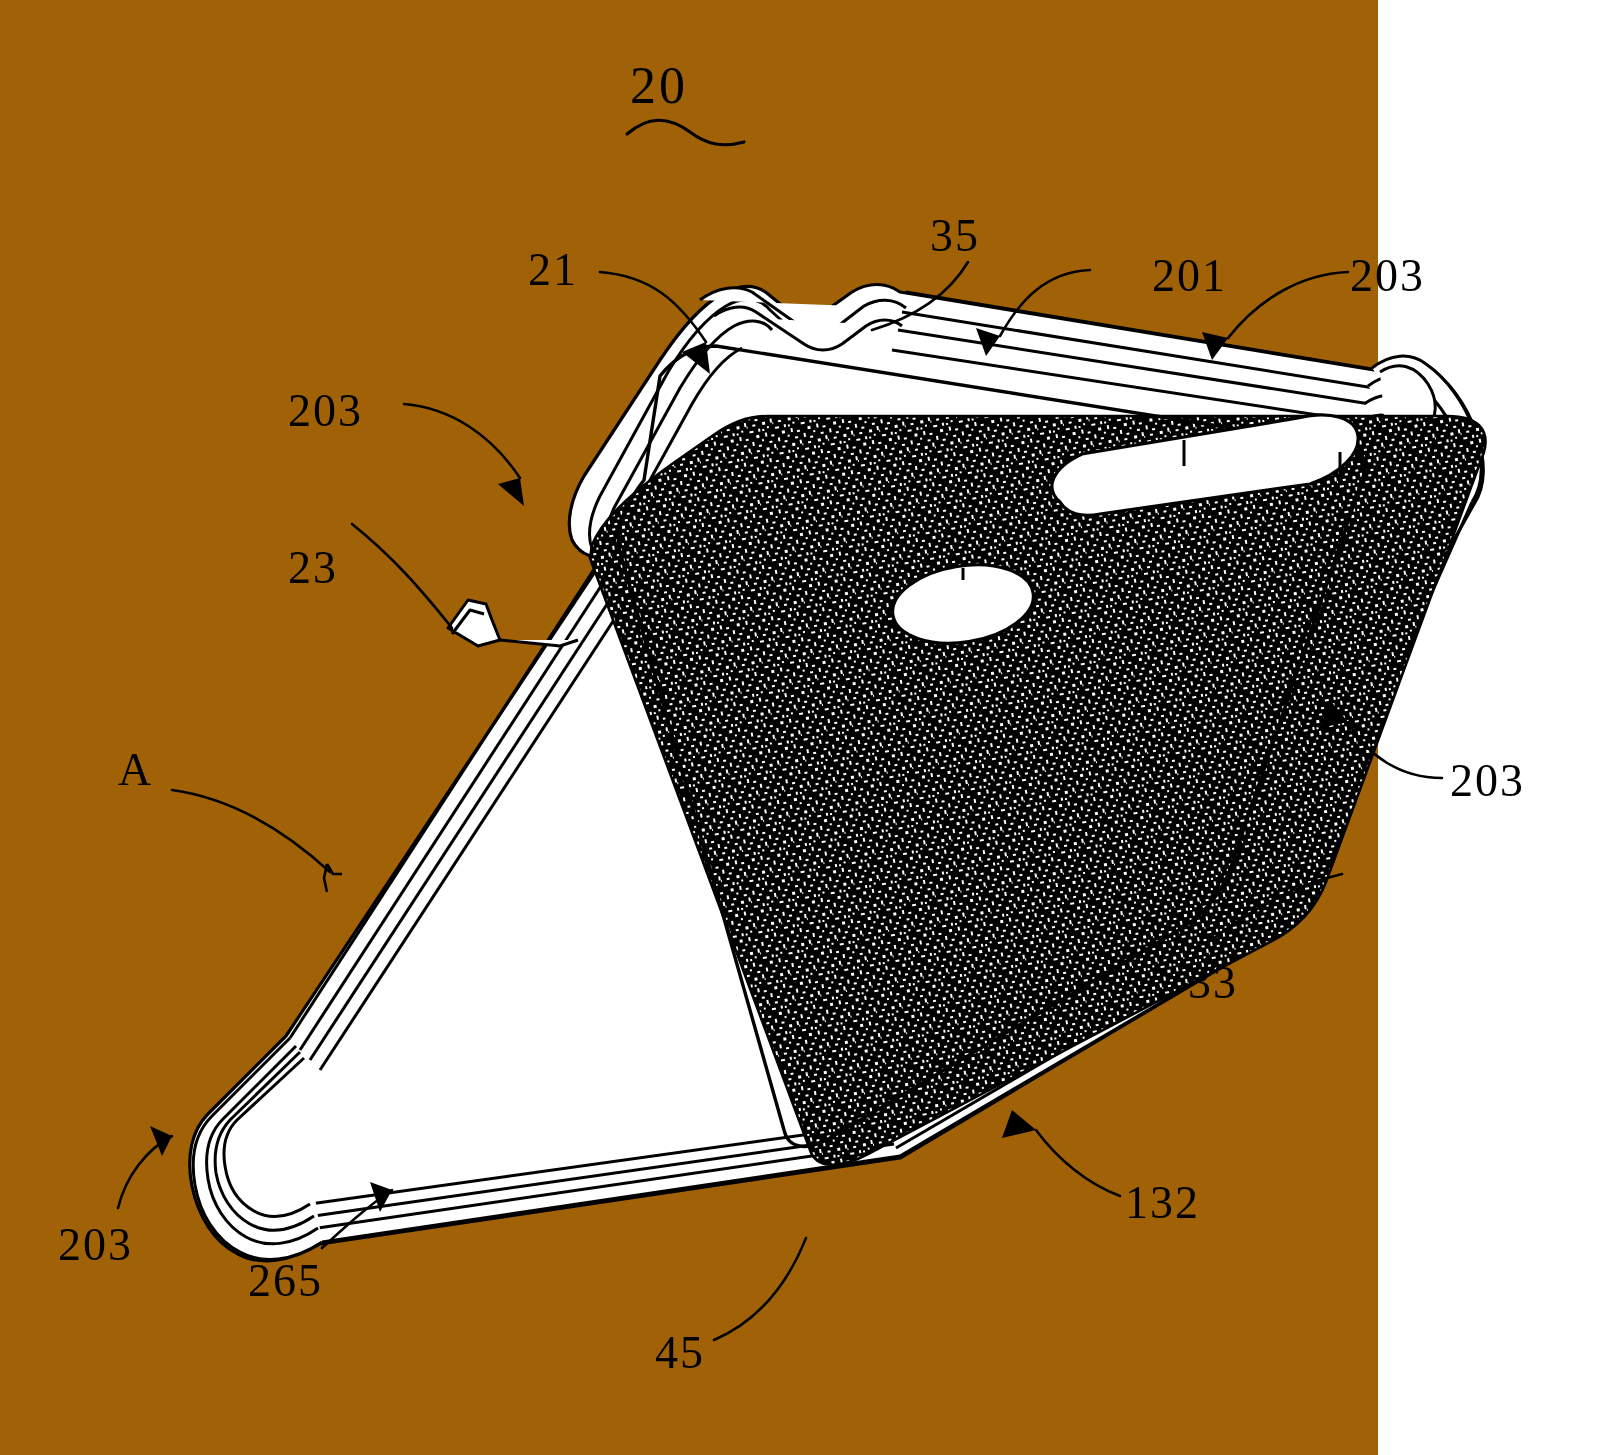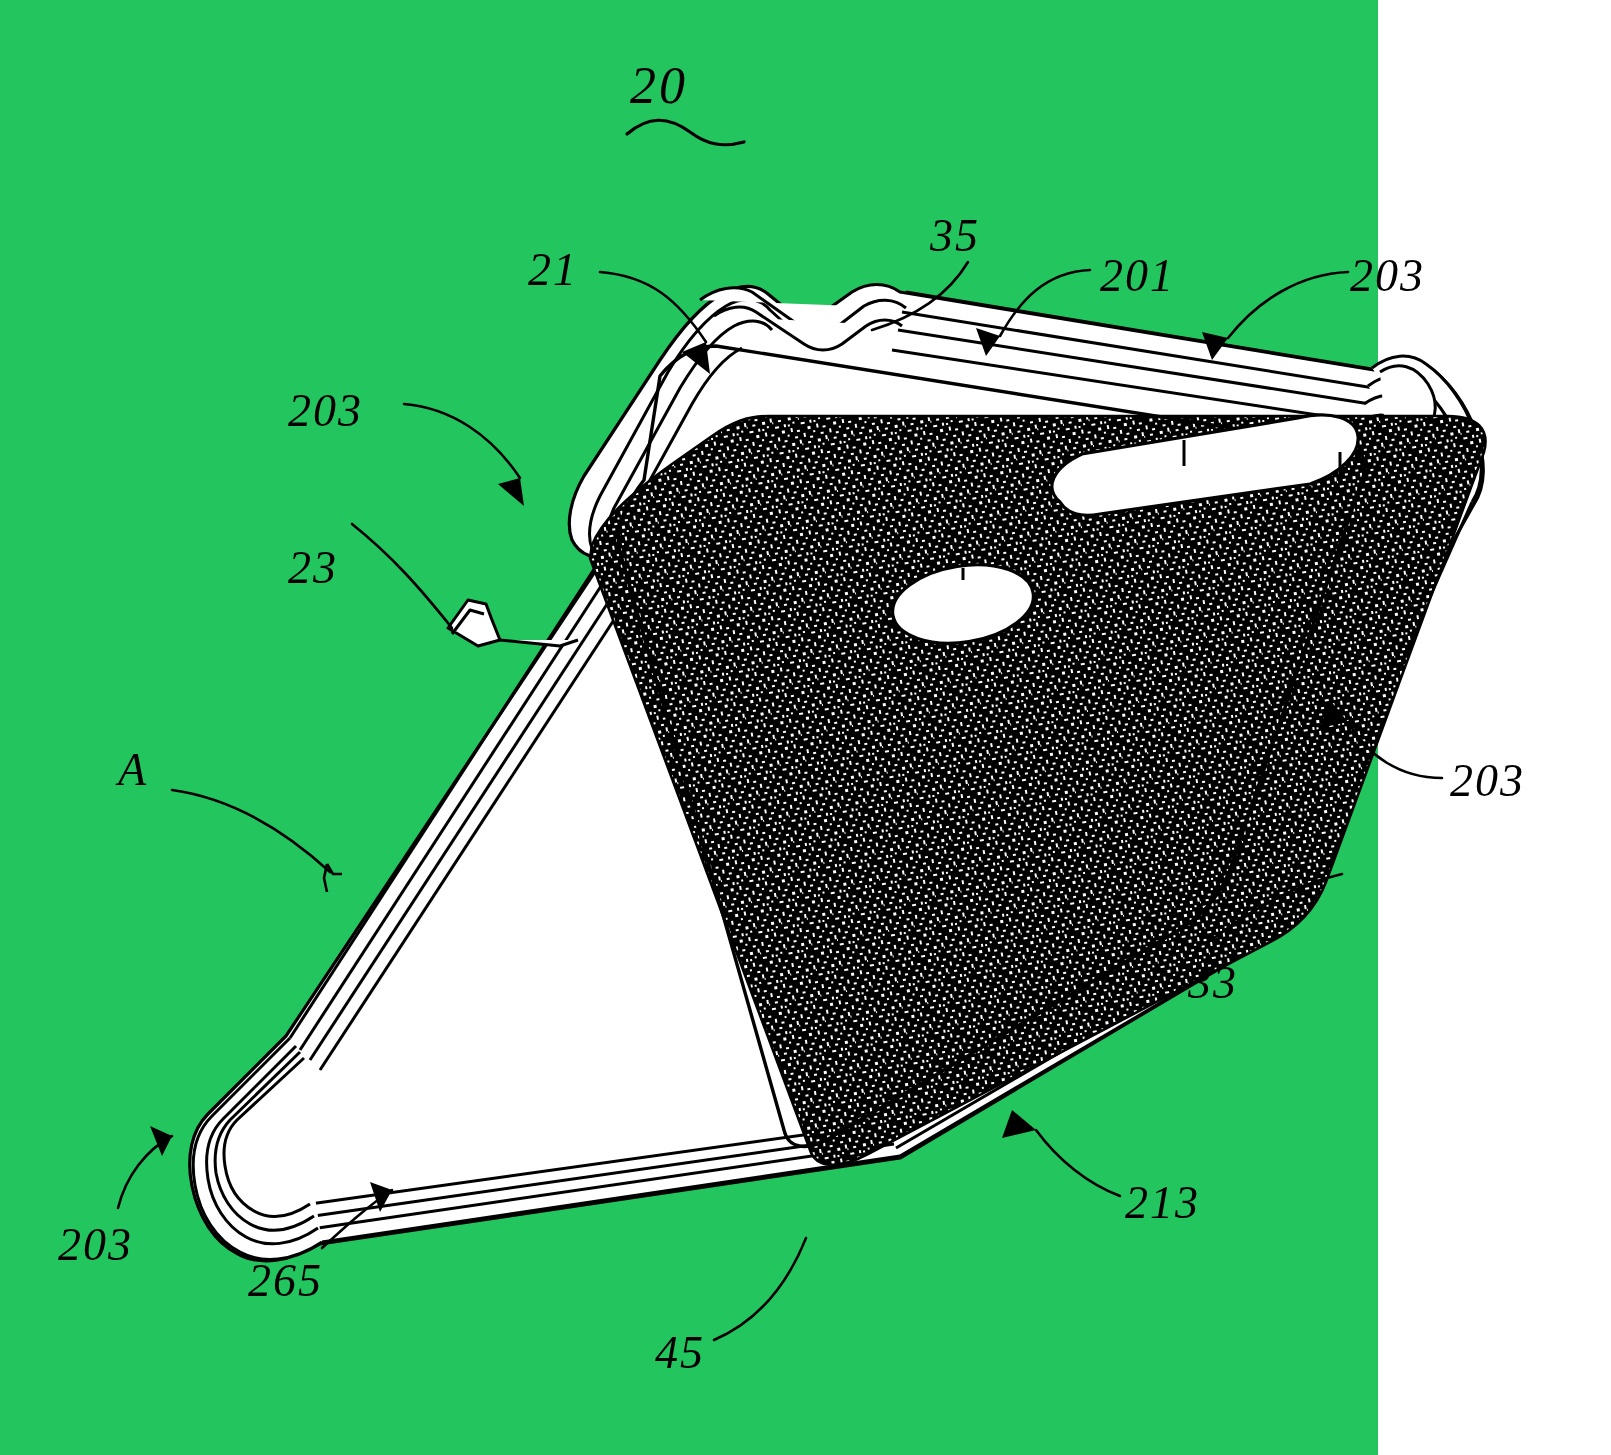--- a/index.html
+++ b/index.html
@@ -1,21 +1,21 @@
 <!DOCTYPE html>
 <html><head>
 <meta charset="utf-8">
 <style>
   html,body{margin:0;padding:0;background:#ffffff;}
   body{
     width:1611px;height:1455px;
     font-family:"Liberation Serif", serif;
     overflow:hidden;position:relative;
   }
-  #stage{position:absolute;left:0;top:0;width:1378px;height:1455px;background:#22c55e;font-style:italic;}
+  #stage{position:absolute;left:0;top:0;width:1378px;height:1455px;background:#a16207;}
   svg.figure{position:absolute;left:0;top:0;width:1611px;height:1455px;}
 
   .ref-label{
     position:absolute;
     font-family:"Liberation Serif", serif;
     font-size:46px;
     letter-spacing:2px;
     color:#000;
     white-space:nowrap;
     line-height:1;
@@ -288,35 +288,35 @@
       <path d="M 627 134 C 648 116, 668 116, 690 132 C 706 144, 722 148, 744 142"></path>
     </g>
   </svg>
 
   <div class="fig-title" style="left:630px;top:60px;">20</div>
 
   <div class="ref-label" style="left:528px;top:247px;">21</div>
 
   <div class="ref-label" style="left:930px;top:213px;">35</div>
 
-  <div class="ref-label" style="left:1100px;top:253px;">201</div>
+  <div class="ref-label" style="left:1152px;top:253px;">201</div>
 
   <div class="ref-label" style="left:1350px;top:253px;">203</div>
 
   <div class="ref-label" style="left:288px;top:388px;">203</div>
 
   <div class="ref-label" style="left:288px;top:500px;margin-top:45px;">23</div>
 
   <div class="ref-label" style="left:118px;top:747px;">A</div>
 
   <div class="ref-label" style="left:1450px;top:758px;">203</div>
 
   <div class="ref-label" style="left:1188px;top:960px;">33</div>
 
-  <div class="ref-label" style="left:1125px;top:1180px;">213</div>
+  <div class="ref-label" style="left:1125px;top:1180px;">132</div>
 
   <div class="ref-label" style="left:58px;top:1222px;">203</div>
 
   <div class="ref-label" style="left:248px;top:1258px;">265</div>
 
   <div class="ref-label" style="left:655px;top:1330px;">45</div>
 
 </div>
 
 </body></html>

